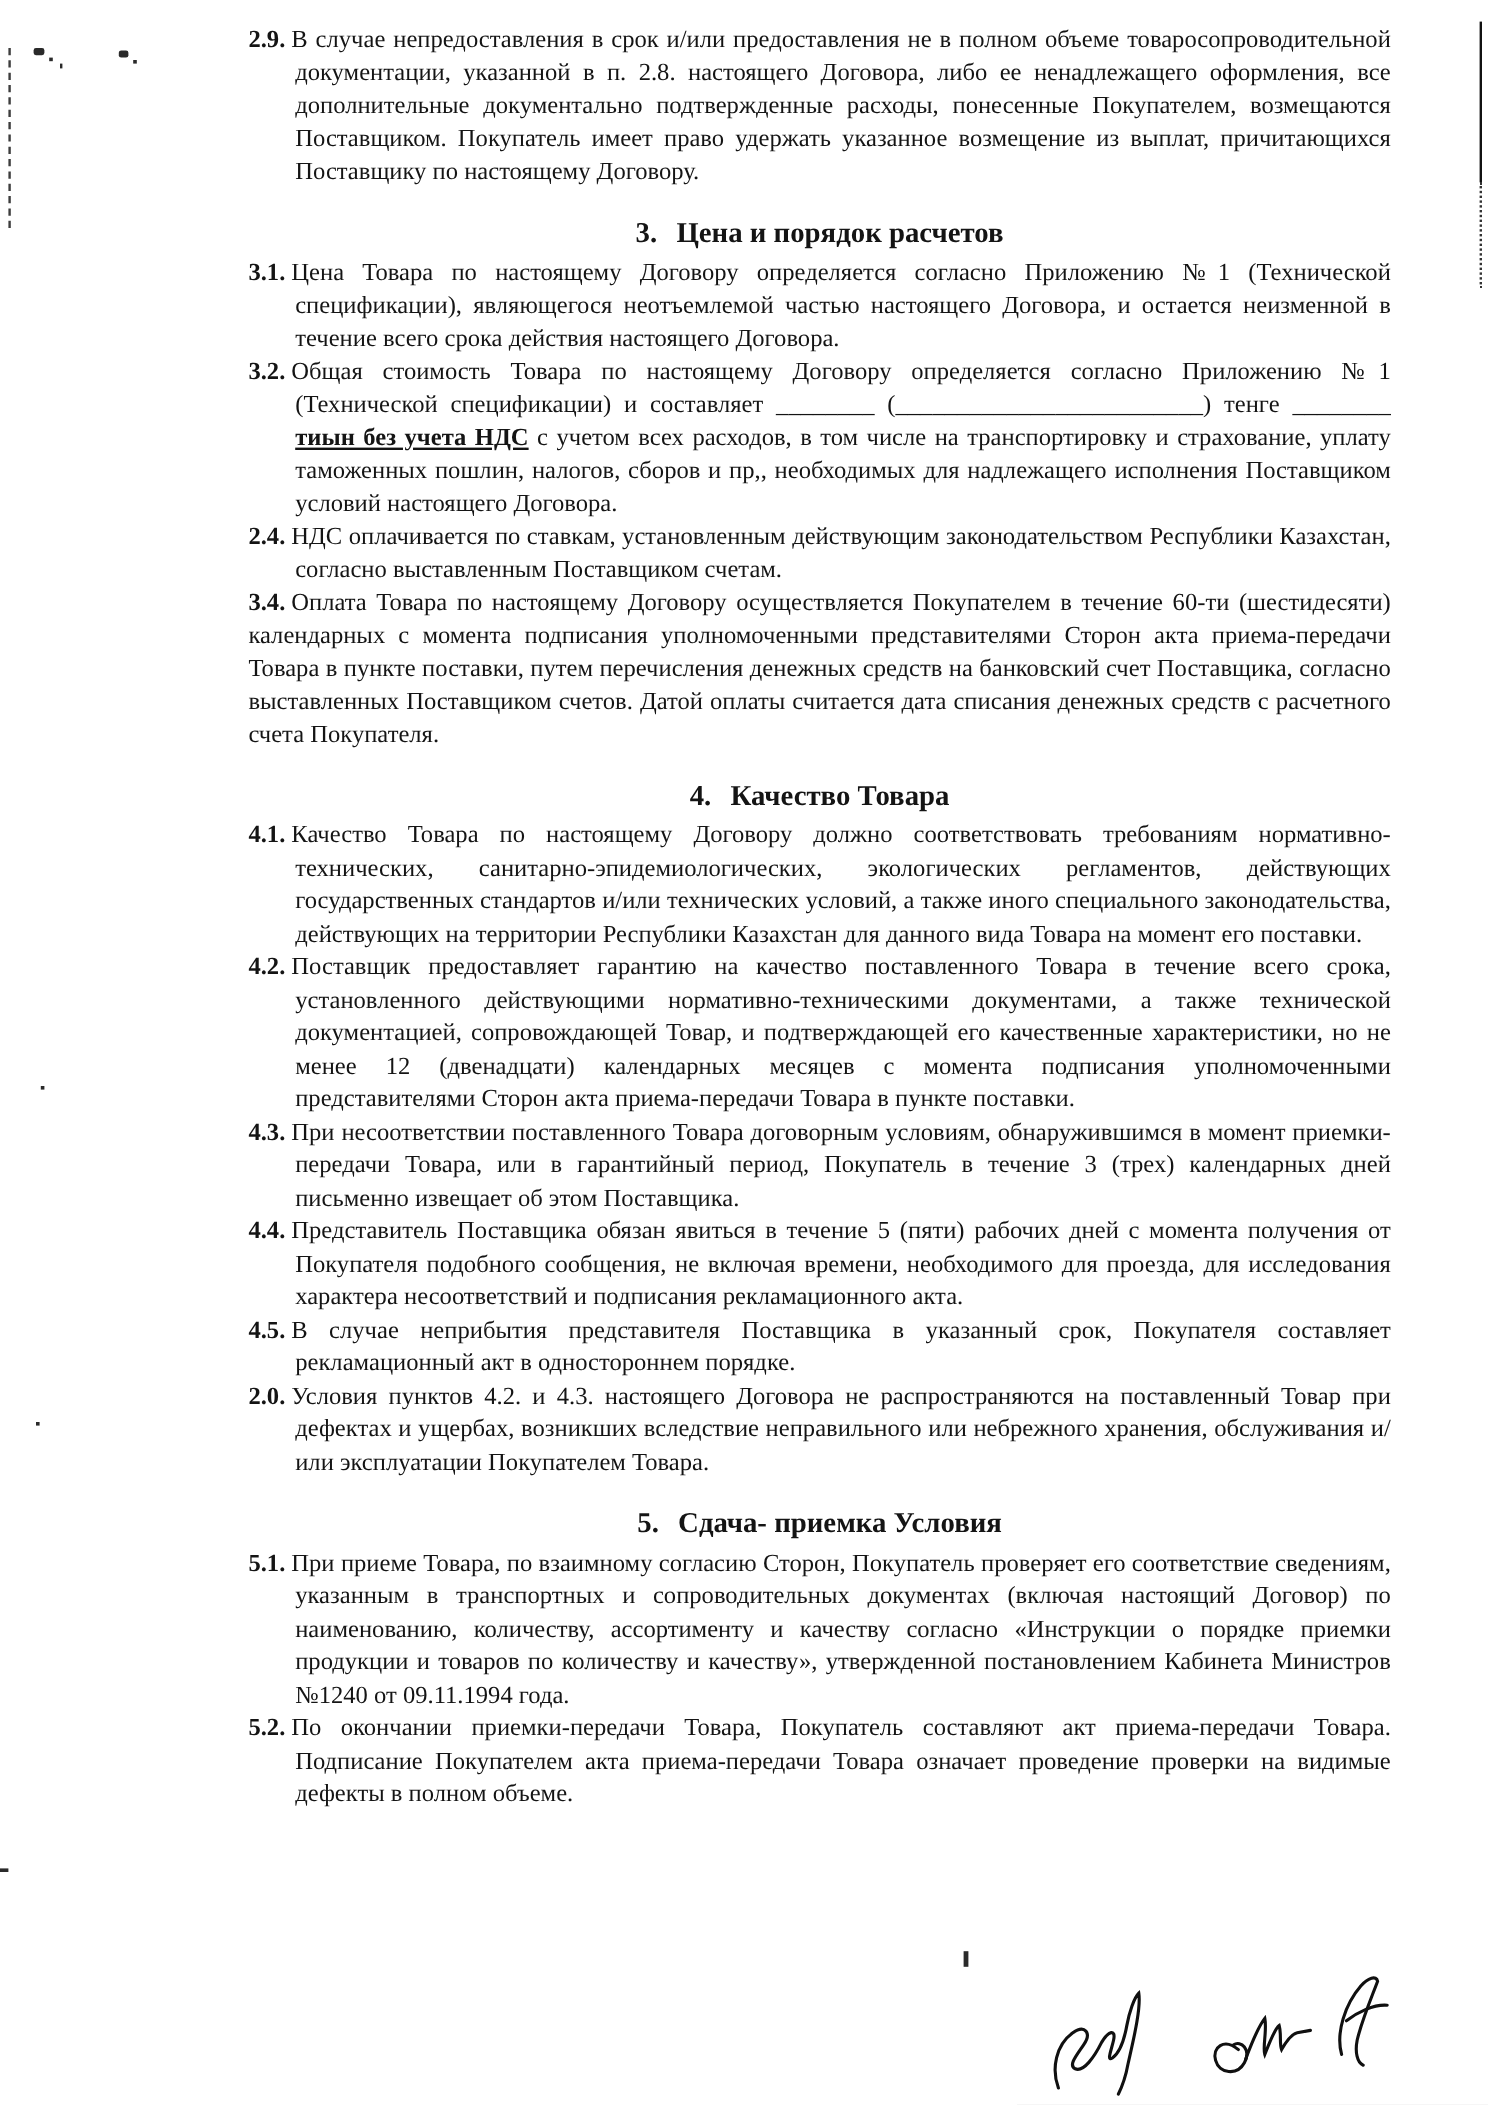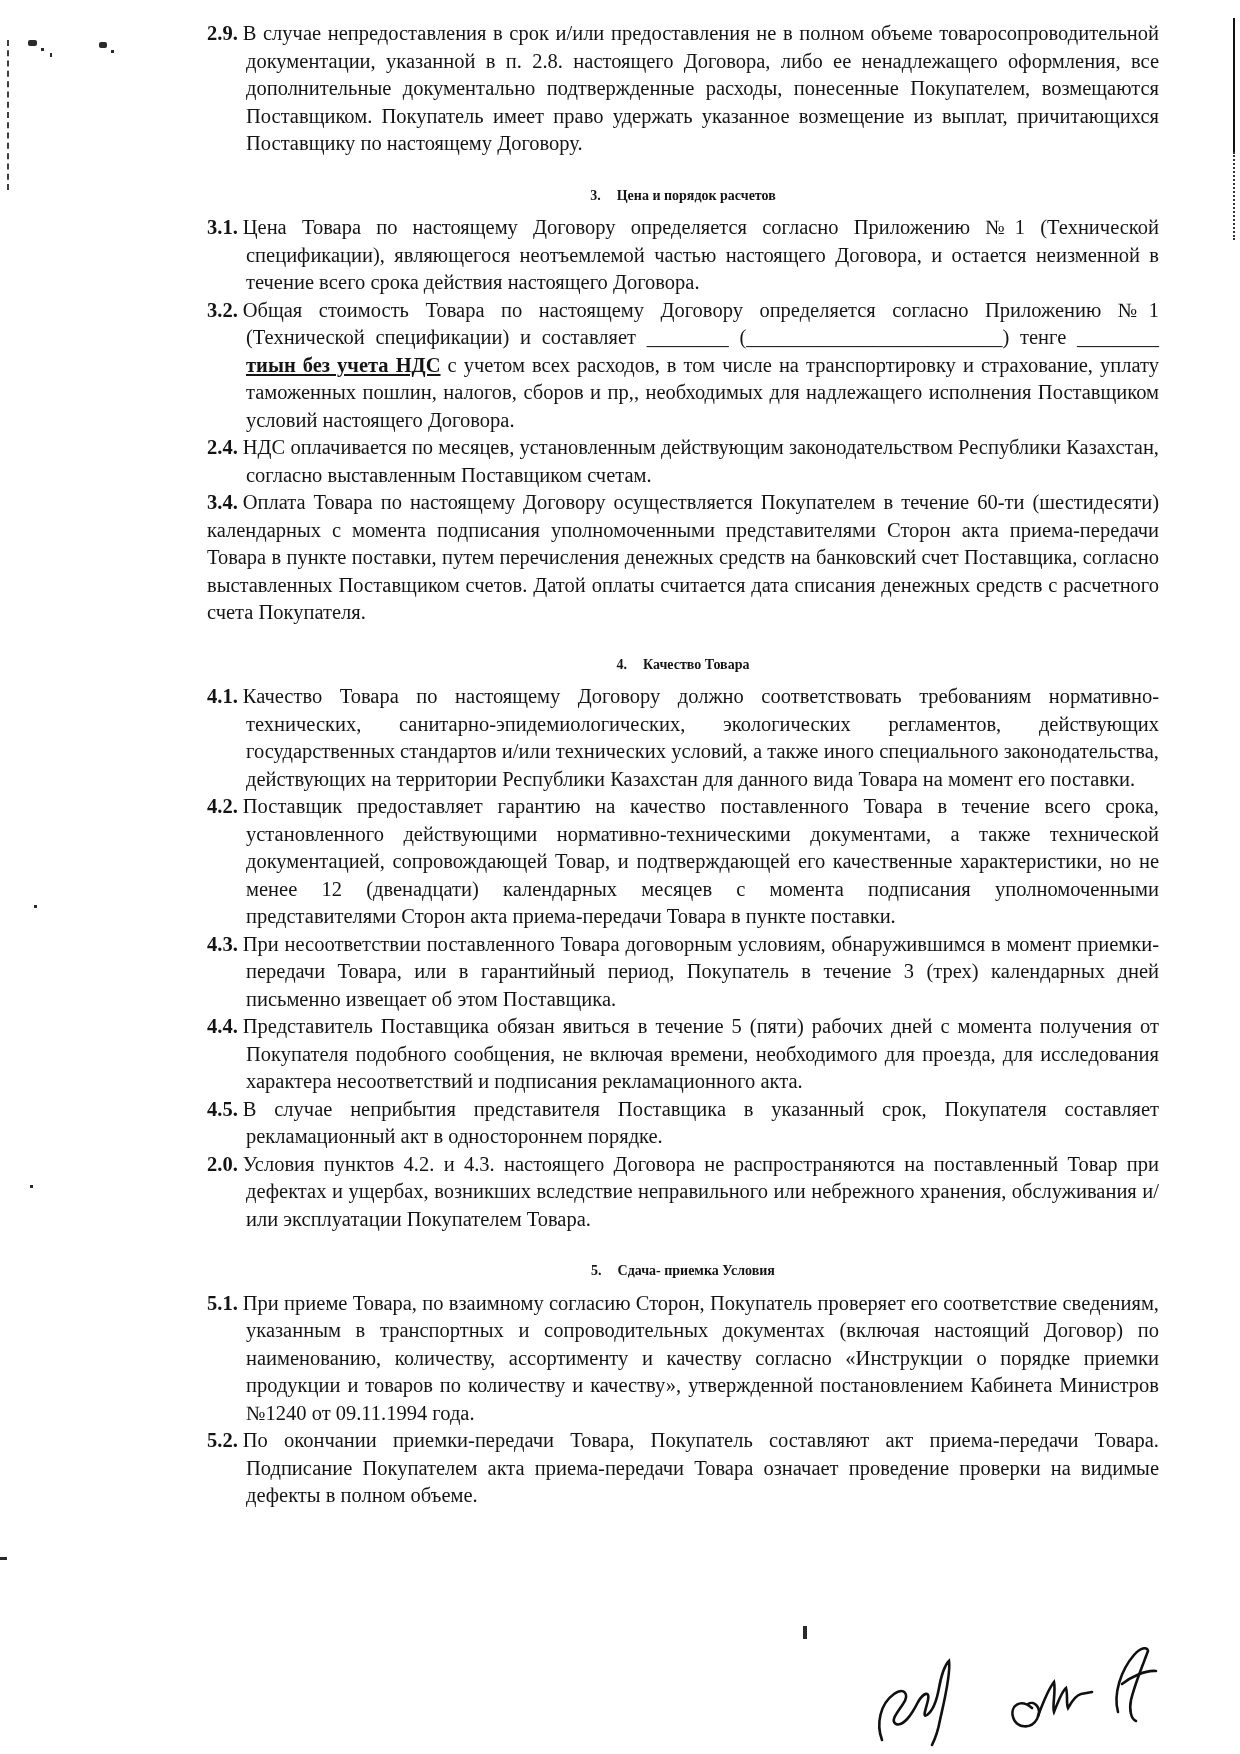--- a/index.html
+++ b/index.html
@@ -9,21 +9,21 @@
     margin:0 auto;
   }
   .flow{
     position:absolute;left:183px;top:20px;width:952px;
     font-size:20.5px;line-height:27.5px;text-align:justify;margin-left:24px;
   }
   .item{padding-left:39px;text-indent:-39px;margin:0;}
   .item.flush{padding-left:0;text-indent:0;}
   .num{font-weight:bold;padding-right:5px;}
   .heading{
-    text-align:center;font-weight:bold;font-size:14px;
+    text-align:center;font-weight:bold;font-size:24px;
     margin:24px 0 5px 0;padding:0;text-indent:0;
   }
   .h-num{margin-right:16px;}
   .bseg{font-weight:bold;text-decoration:underline;}
   
   .art{position:absolute;background:#2a2a2a;}
   .dash-line-left{
     position:absolute;left:7px;top:40px;height:150px;width:0;
     border-left:2px dashed #3d3d3d;background:none;
   }
@@ -57,21 +57,21 @@
   <div class="flow">
 
     <p class="item"><span class="num">2.9.</span><span>В случае непредоставления в срок и/или предоставления не в полном объеме товаросопроводительной документации, указанной в п. 2.8. настоящего Договора, либо ее ненадлежащего оформления, все дополнительные документально подтвержденные расходы, понесенные Покупателем, возмещаются Поставщиком. Покупатель имеет право удержать указанное возмещение из выплат, причитающихся Поставщику по настоящему Договору.</span></p>
 
     <h3 class="heading"><span class="h-num">3.</span><span>Цена и порядок расчетов</span></h3>
 
     <p class="item"><span class="num">3.1.</span><span>Цена Товара по настоящему Договору определяется согласно Приложению №1 (Технической спецификации), являющегося неотъемлемой частью настоящего Договора, и остается неизменной в течение всего срока действия настоящего Договора.</span></p>
 
     <p class="item"><span class="num">3.2.</span><span>Общая стоимость Товара по настоящему Договору определяется согласно Приложению №1 (Технической спецификации) и составляет ________ (_________________________) тенге ________ </span><span class="bseg">тиын без учета НДС</span><span> с учетом всех расходов, в том числе на транспортировку и страхование, уплату таможенных пошлин, налогов, сборов и пр,, необходимых для надлежащего исполнения Поставщиком условий настоящего Договора.</span></p>
 
-    <p class="item"><span class="num">2.4.</span><span>НДС оплачивается по месяцев, установленным действующим законодательством Республики Казахстан, согласно выставленным Поставщиком счетам.</span></p>
+    <p class="item"><span class="num">2.4.</span><span>НДС оплачивается по ставкам, установленным действующим законодательством Республики Казахстан, согласно выставленным Поставщиком счетам.</span></p>
 
     <p class="item flush"><span class="num">3.4.</span><span>Оплата Товара по настоящему Договору осуществляется Покупателем в течение 60-ти (шестидесяти) календарных с момента подписания уполномоченными представителями Сторон акта приема-передачи Товара в пункте поставки, путем перечисления денежных средств на банковский счет Поставщика, согласно выставленных Поставщиком счетов. Датой оплаты считается дата списания денежных средств с расчетного счета Покупателя.</span></p>
 
     <h3 class="heading"><span class="h-num">4.</span><span>Качество Товара</span></h3>
 
     <p class="item"><span class="num">4.1.</span><span>Качество Товара по настоящему Договору должно соответствовать требованиям нормативно-технических, санитарно-эпидемиологических, экологических регламентов, действующих государственных стандартов и/или технических условий, а также иного специального законодательства, действующих на территории Республики Казахстан для данного вида Товара на момент его поставки.</span></p>
 
     <p class="item"><span class="num">4.2.</span><span>Поставщик предоставляет гарантию на качество поставленного Товара в течение всего срока, установленного действующими нормативно-техническими документами, а также технической документацией, сопровождающей Товар, и подтверждающей его качественные характеристики, но не менее 12 (двенадцати) календарных месяцев с момента подписания уполномоченными представителями Сторон акта приема-передачи Товара в пункте поставки.</span></p>
 
     <p class="item"><span class="num">4.3.</span><span>При несоответствии поставленного Товара договорным условиям, обнаружившимся в момент приемки-передачи Товара, или в гарантийный период, Покупатель в течение 3 (трех) календарных дней письменно извещает об этом Поставщика.</span></p>

